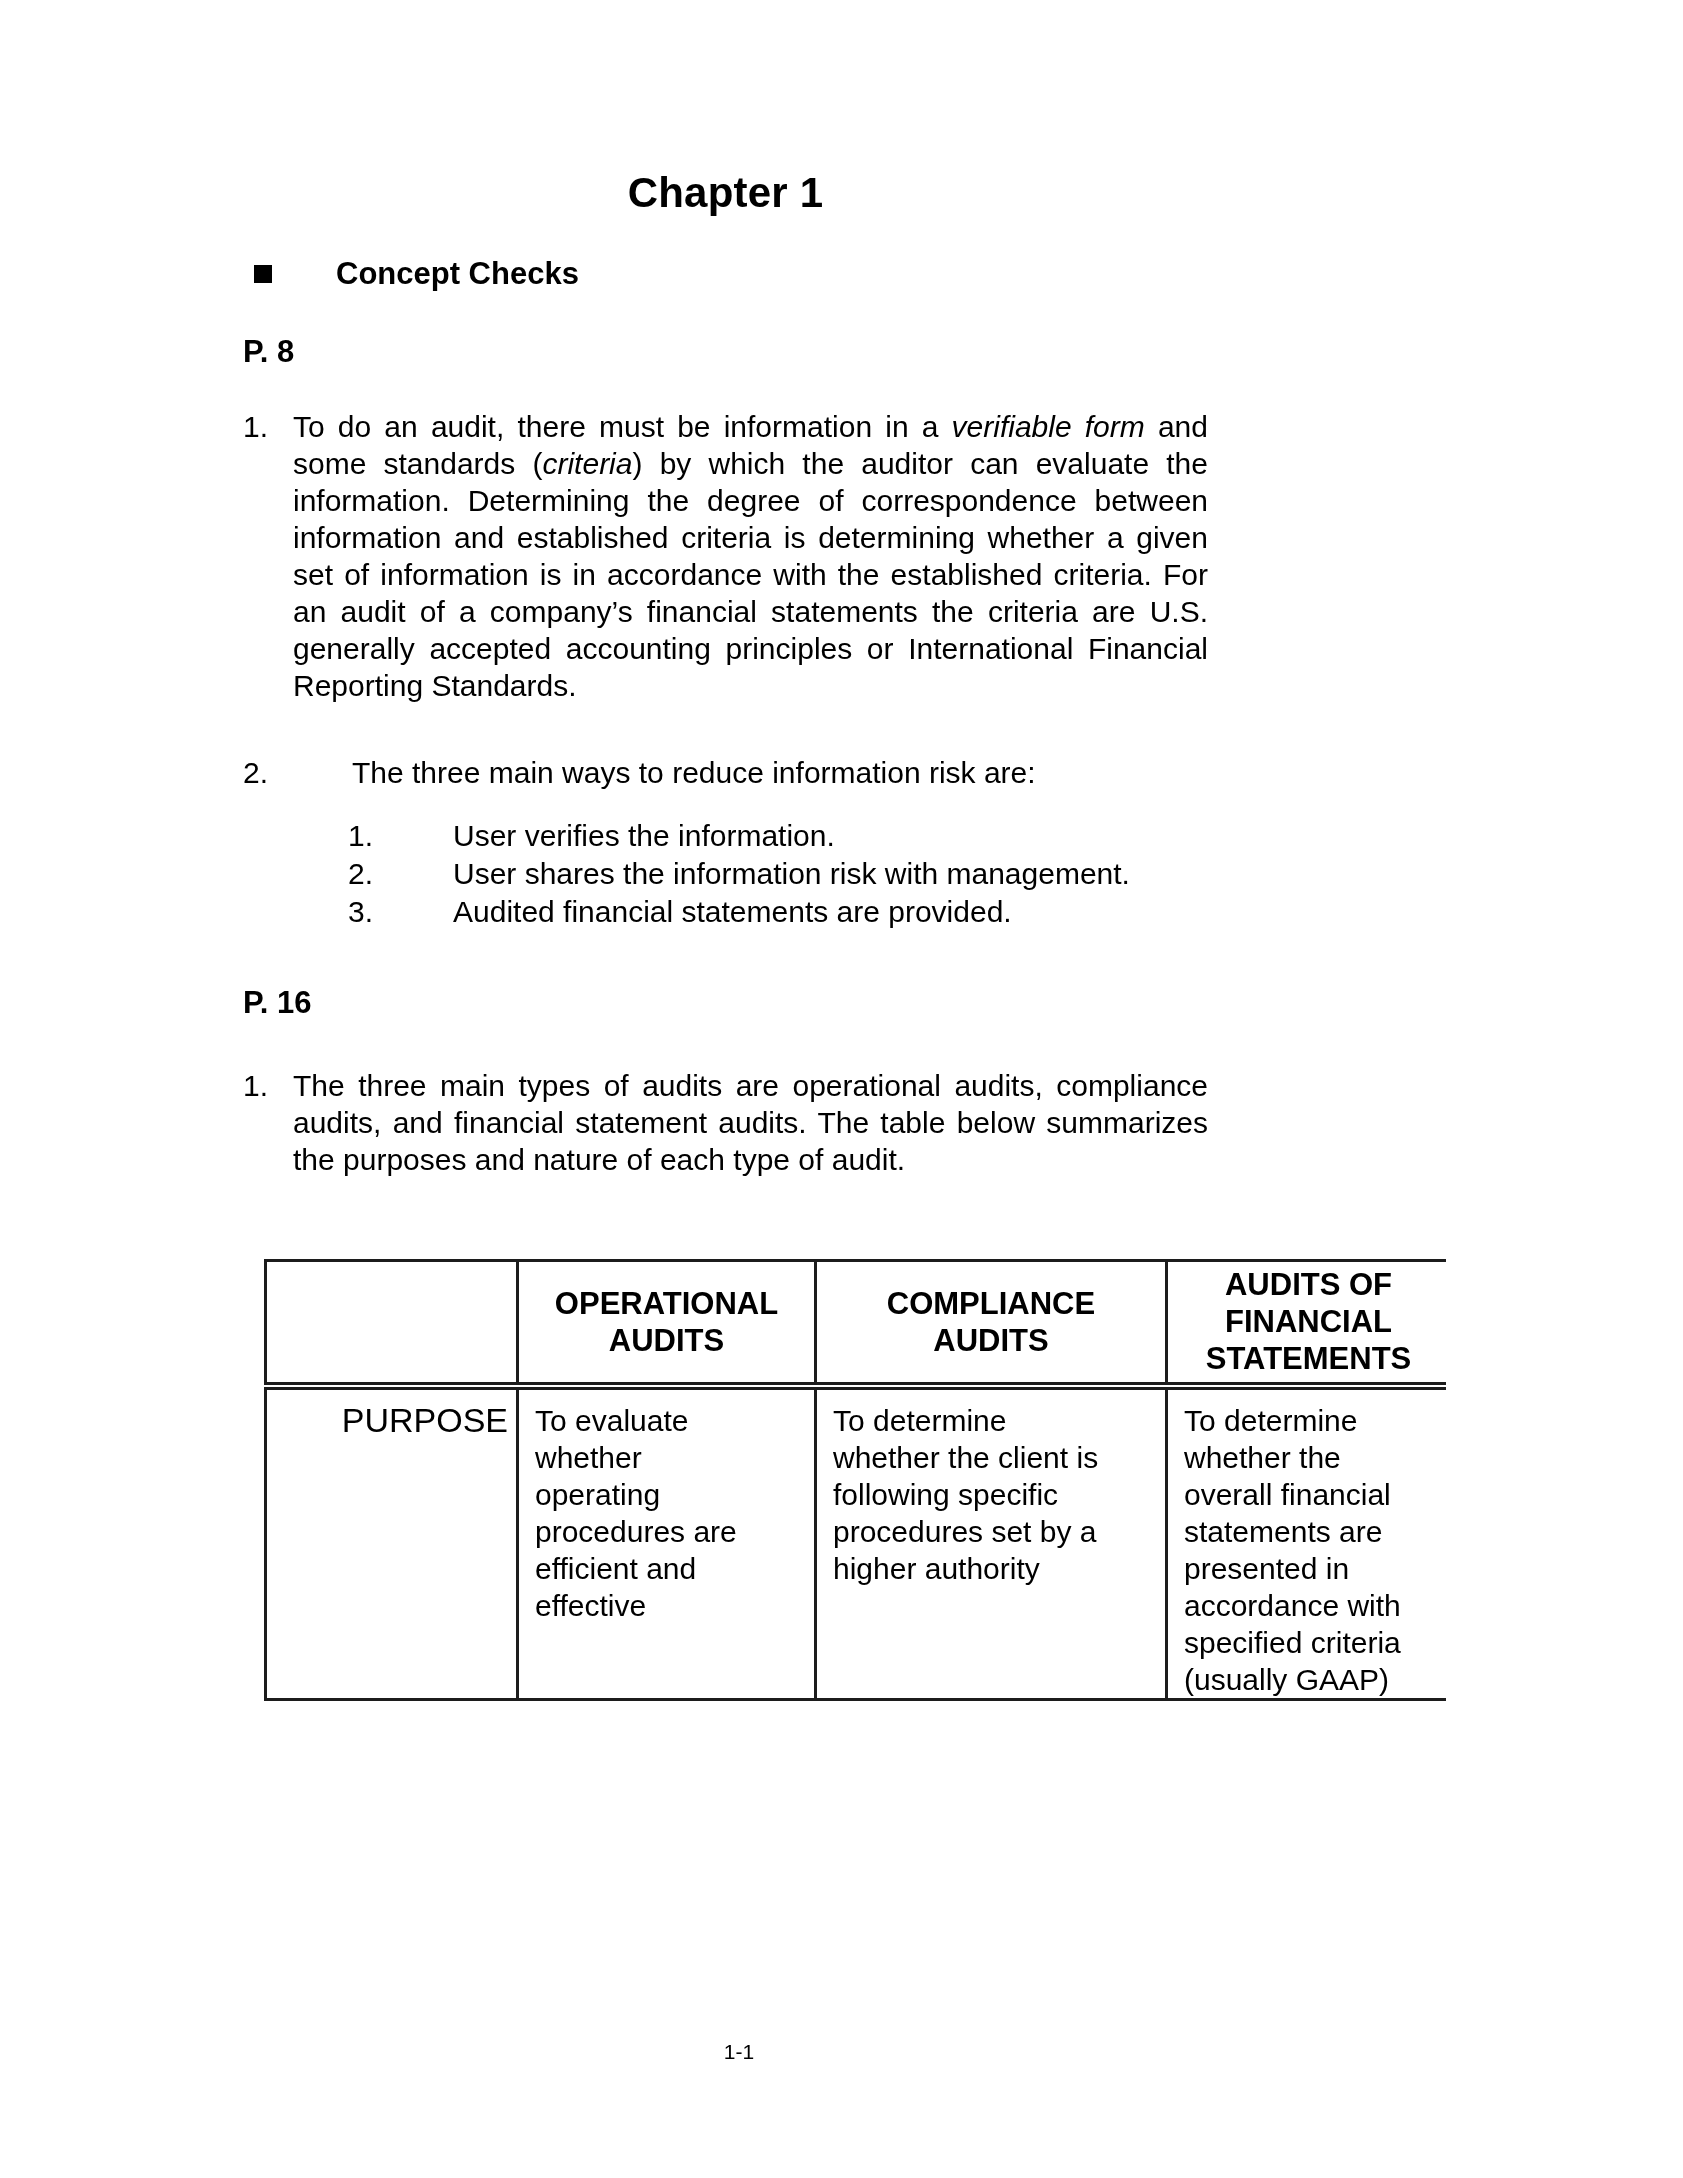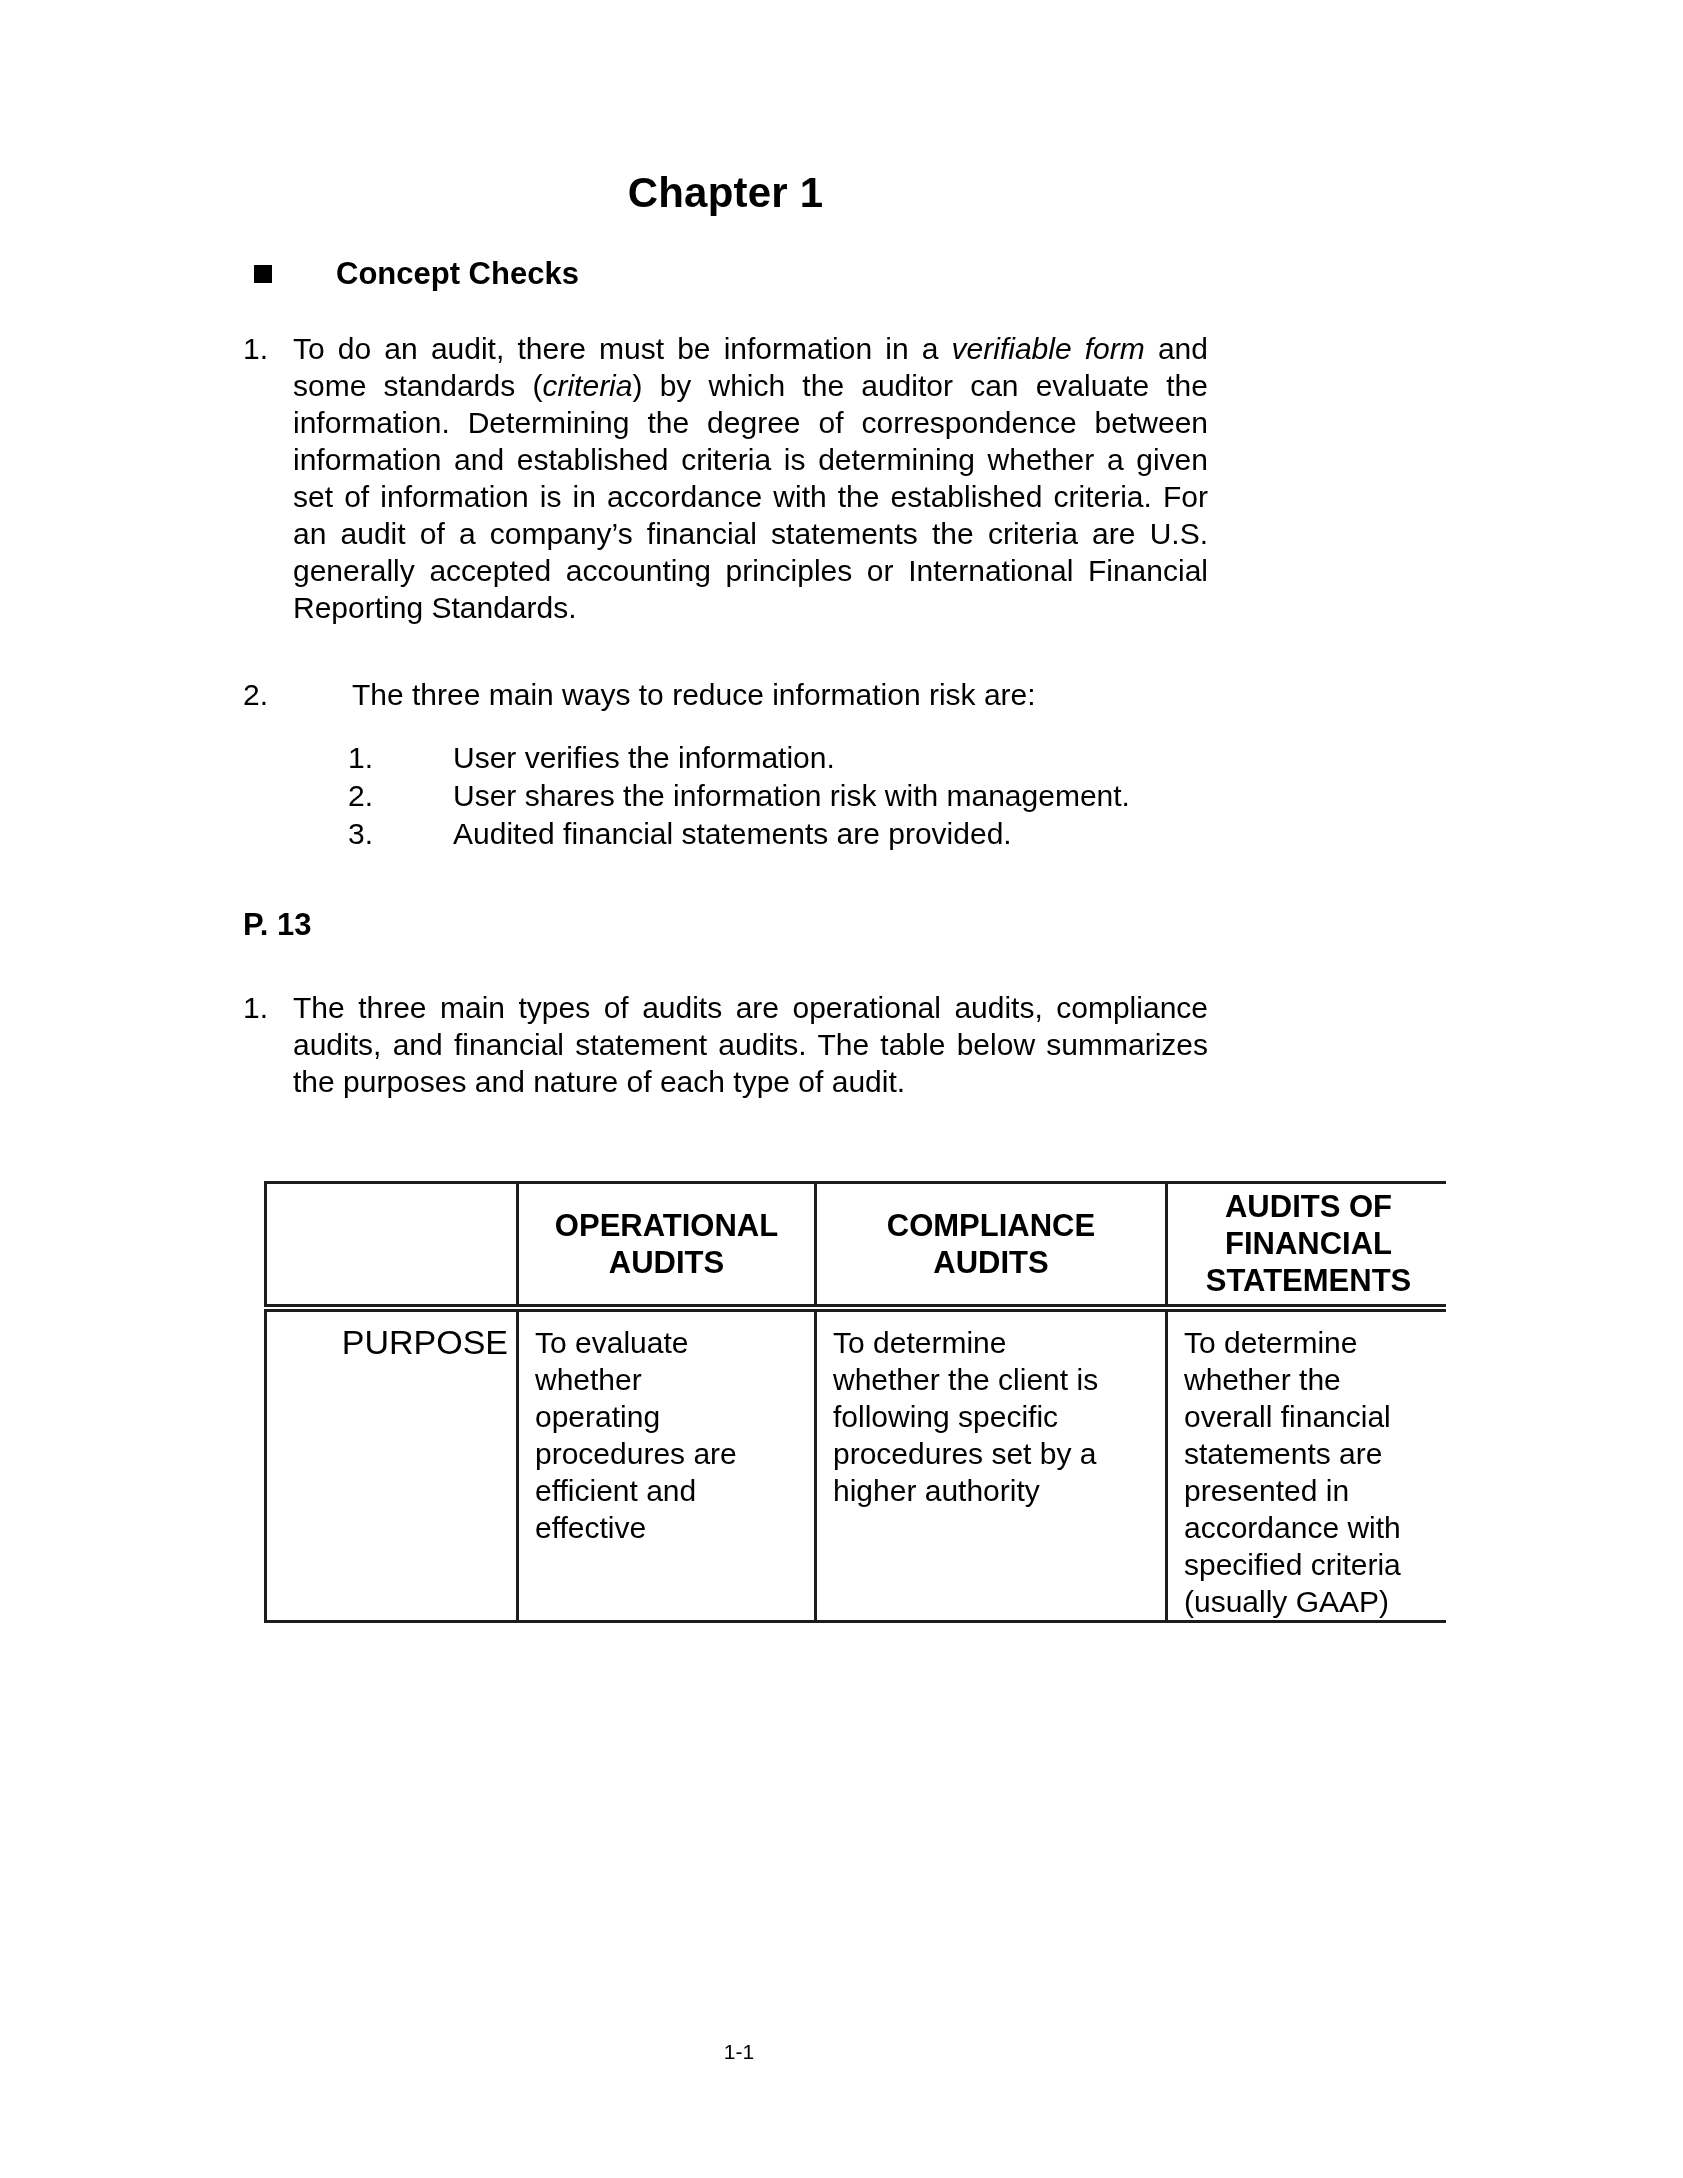--- a/index.html
+++ b/index.html
@@ -89,20 +89,21 @@
 <div class="page">
   <div class="content">
 
     <div class="chapter-heading">Chapter 1</div>
 
     <div class="concept-row">
       <span class="sq-bullet"></span>
       <span class="concept-label">Concept Checks</span>
     </div>
 
+    <div class="sec-heading h-p8">P. 8</div>
 
     <div class="nitem item-p8-1">
       <span class="num">1.</span>
       <div class="txt jtext"><span>To do an audit, there must be information in a </span><i>verifiable form</i><span> and some standards (</span><i>criteria</i><span>) by which the auditor can evaluate the information. Determining the degree of correspondence between information and established criteria is determining whether a given set of information is in accordance with the established criteria. For an audit of a company’s financial statements the criteria are U.S. generally accepted accounting principles or International Financial Reporting Standards.</span></div>
     </div>
 
     <div class="nitem item-p8-2">
       <span class="num">2.</span>
       <div class="txt">
         <div class="lead-in"><span style="display:inline-block;width:59px;"></span><span>The three main ways to reduce information risk are:</span></div>
@@ -116,21 +117,21 @@
             <span class="way-txt">User shares the information risk with management.</span>
           </div>
           <div class="way-row">
             <span class="way-num">3.</span>
             <span class="way-txt">Audited financial statements are provided.</span>
           </div>
         </div>
       </div>
     </div>
 
-    <div class="sec-heading h-p16">P. 13</div>
+    <div class="sec-heading h-p16">P. 16</div>
 
     <div class="nitem item-p16-1">
       <span class="num">1.</span>
       <div class="txt jtext">The three main types of audits are operational audits, compliance audits, and financial statement audits. The table below summarizes the purposes and nature of each type of audit.</div>
     </div>
 
     <table class="audit-table">
       <colgroup>
         <col class="c1">
           <col class="c2">

